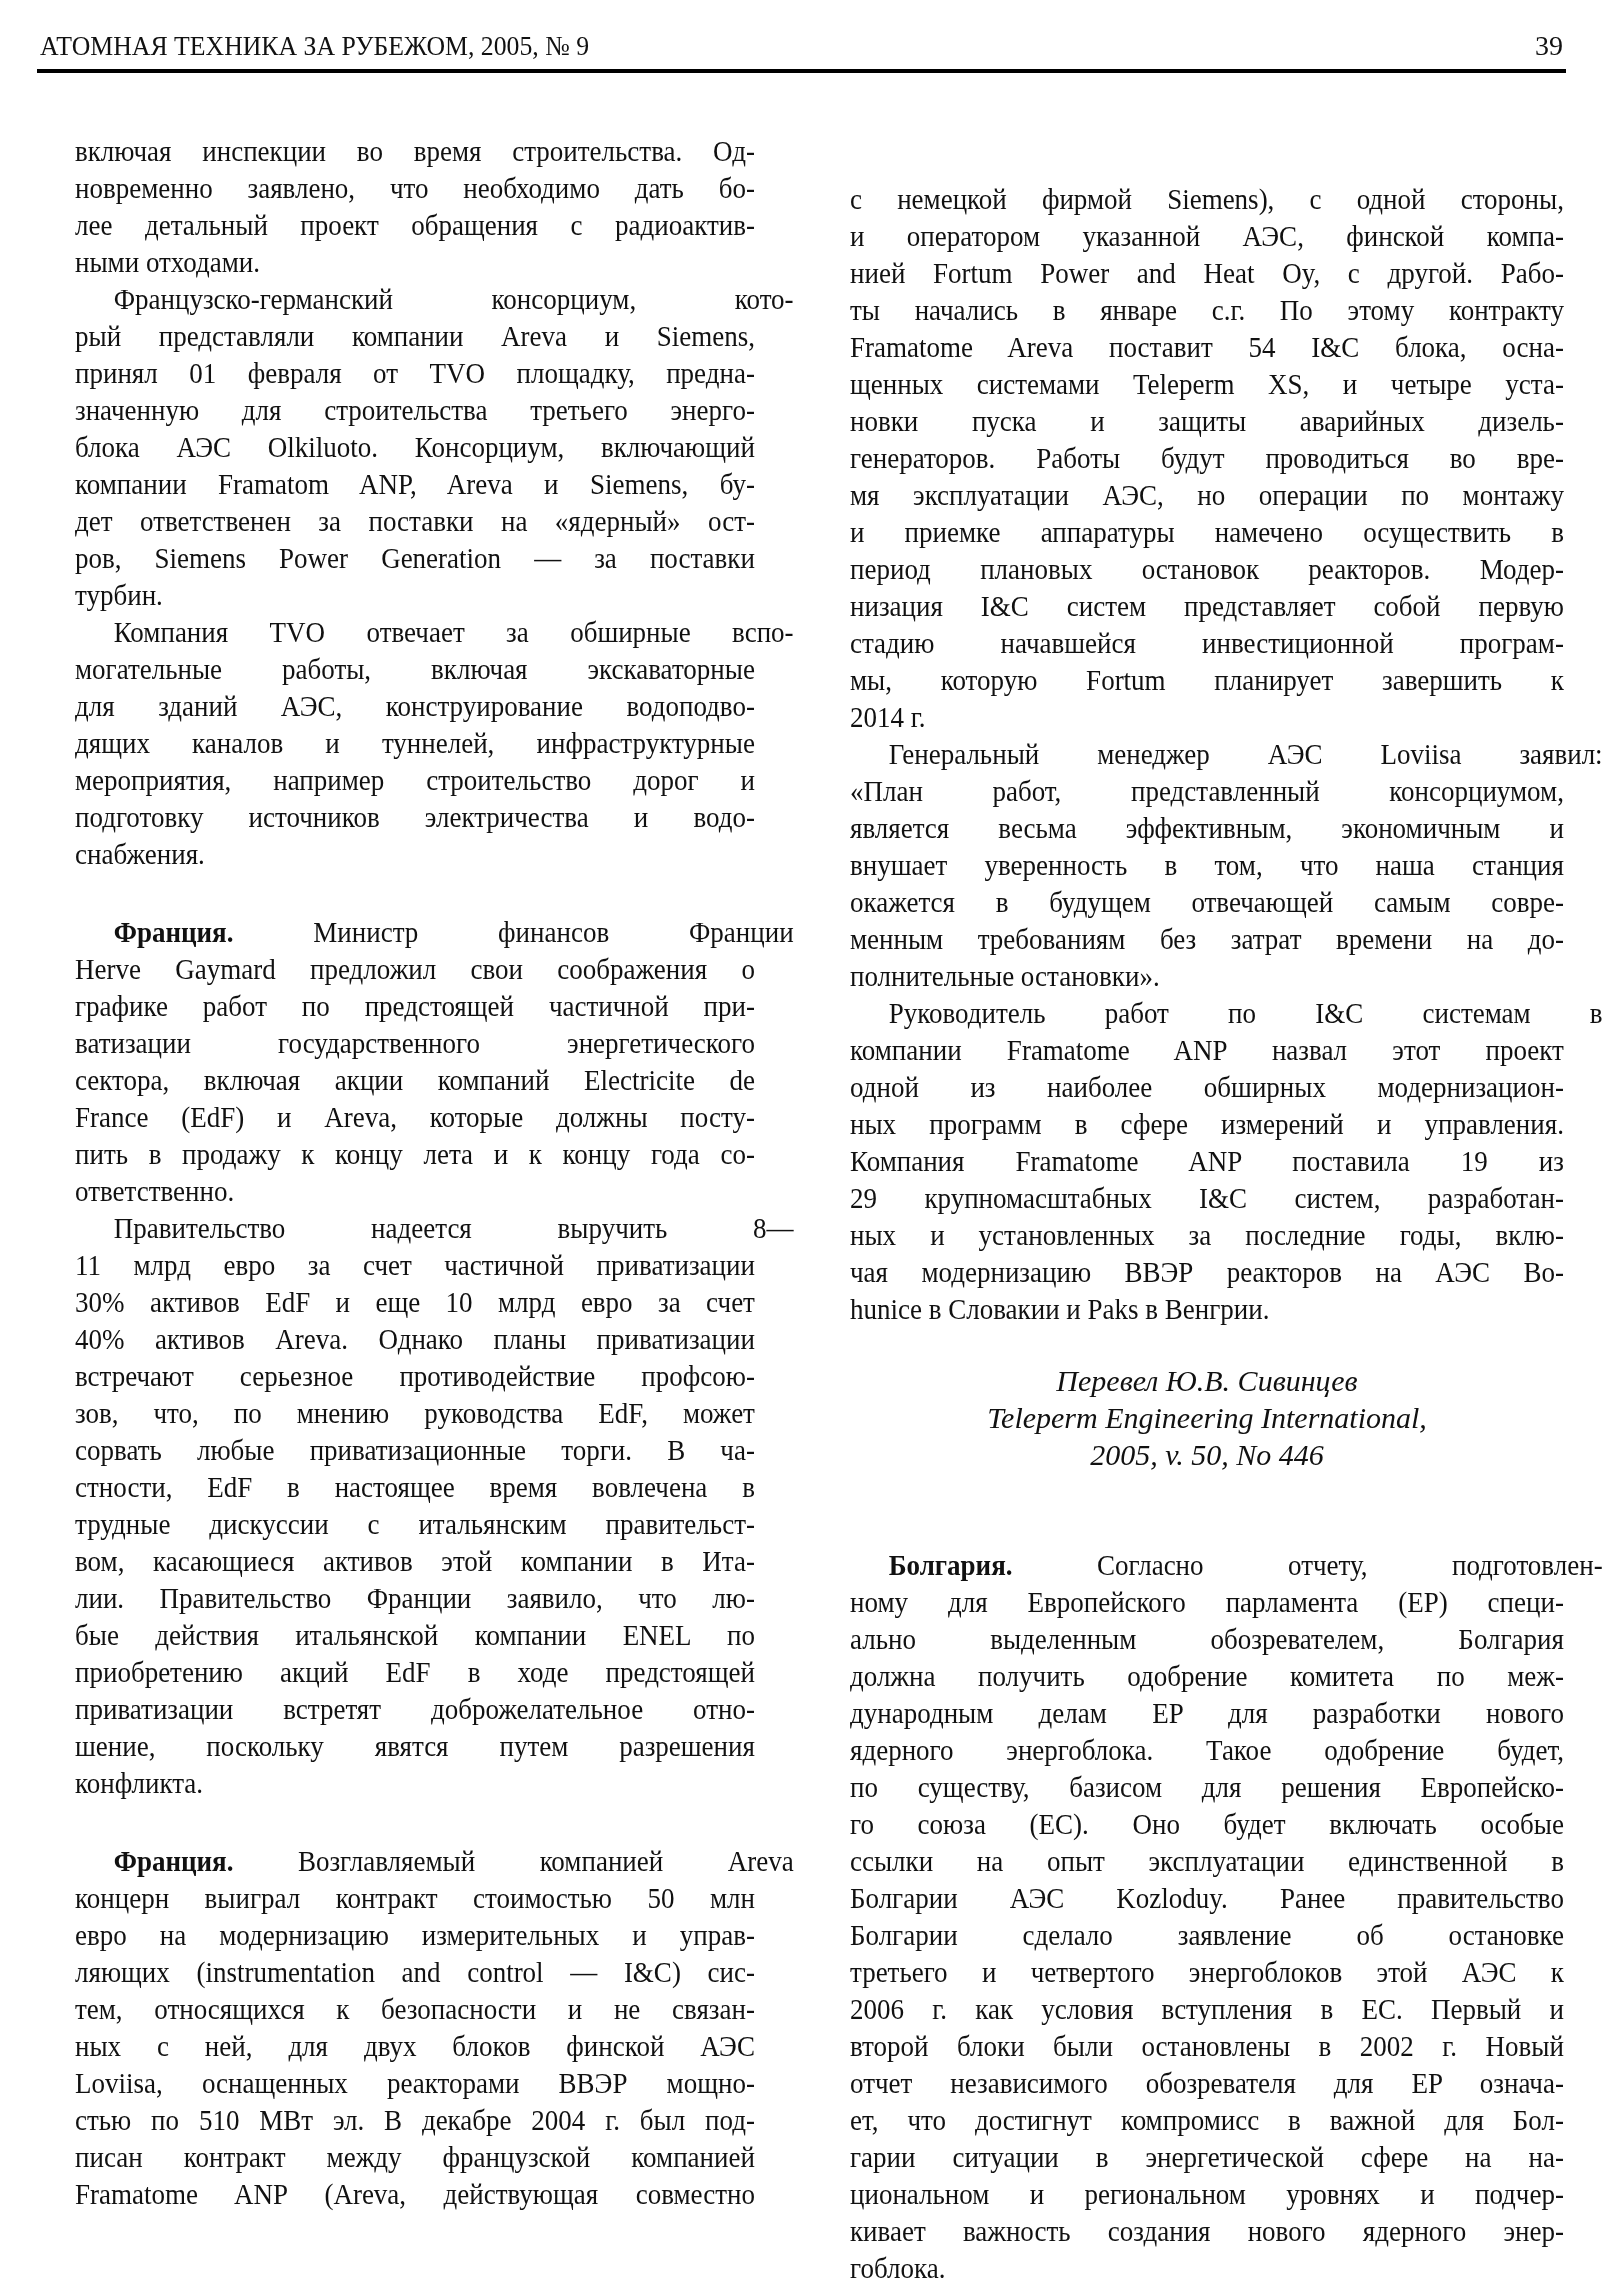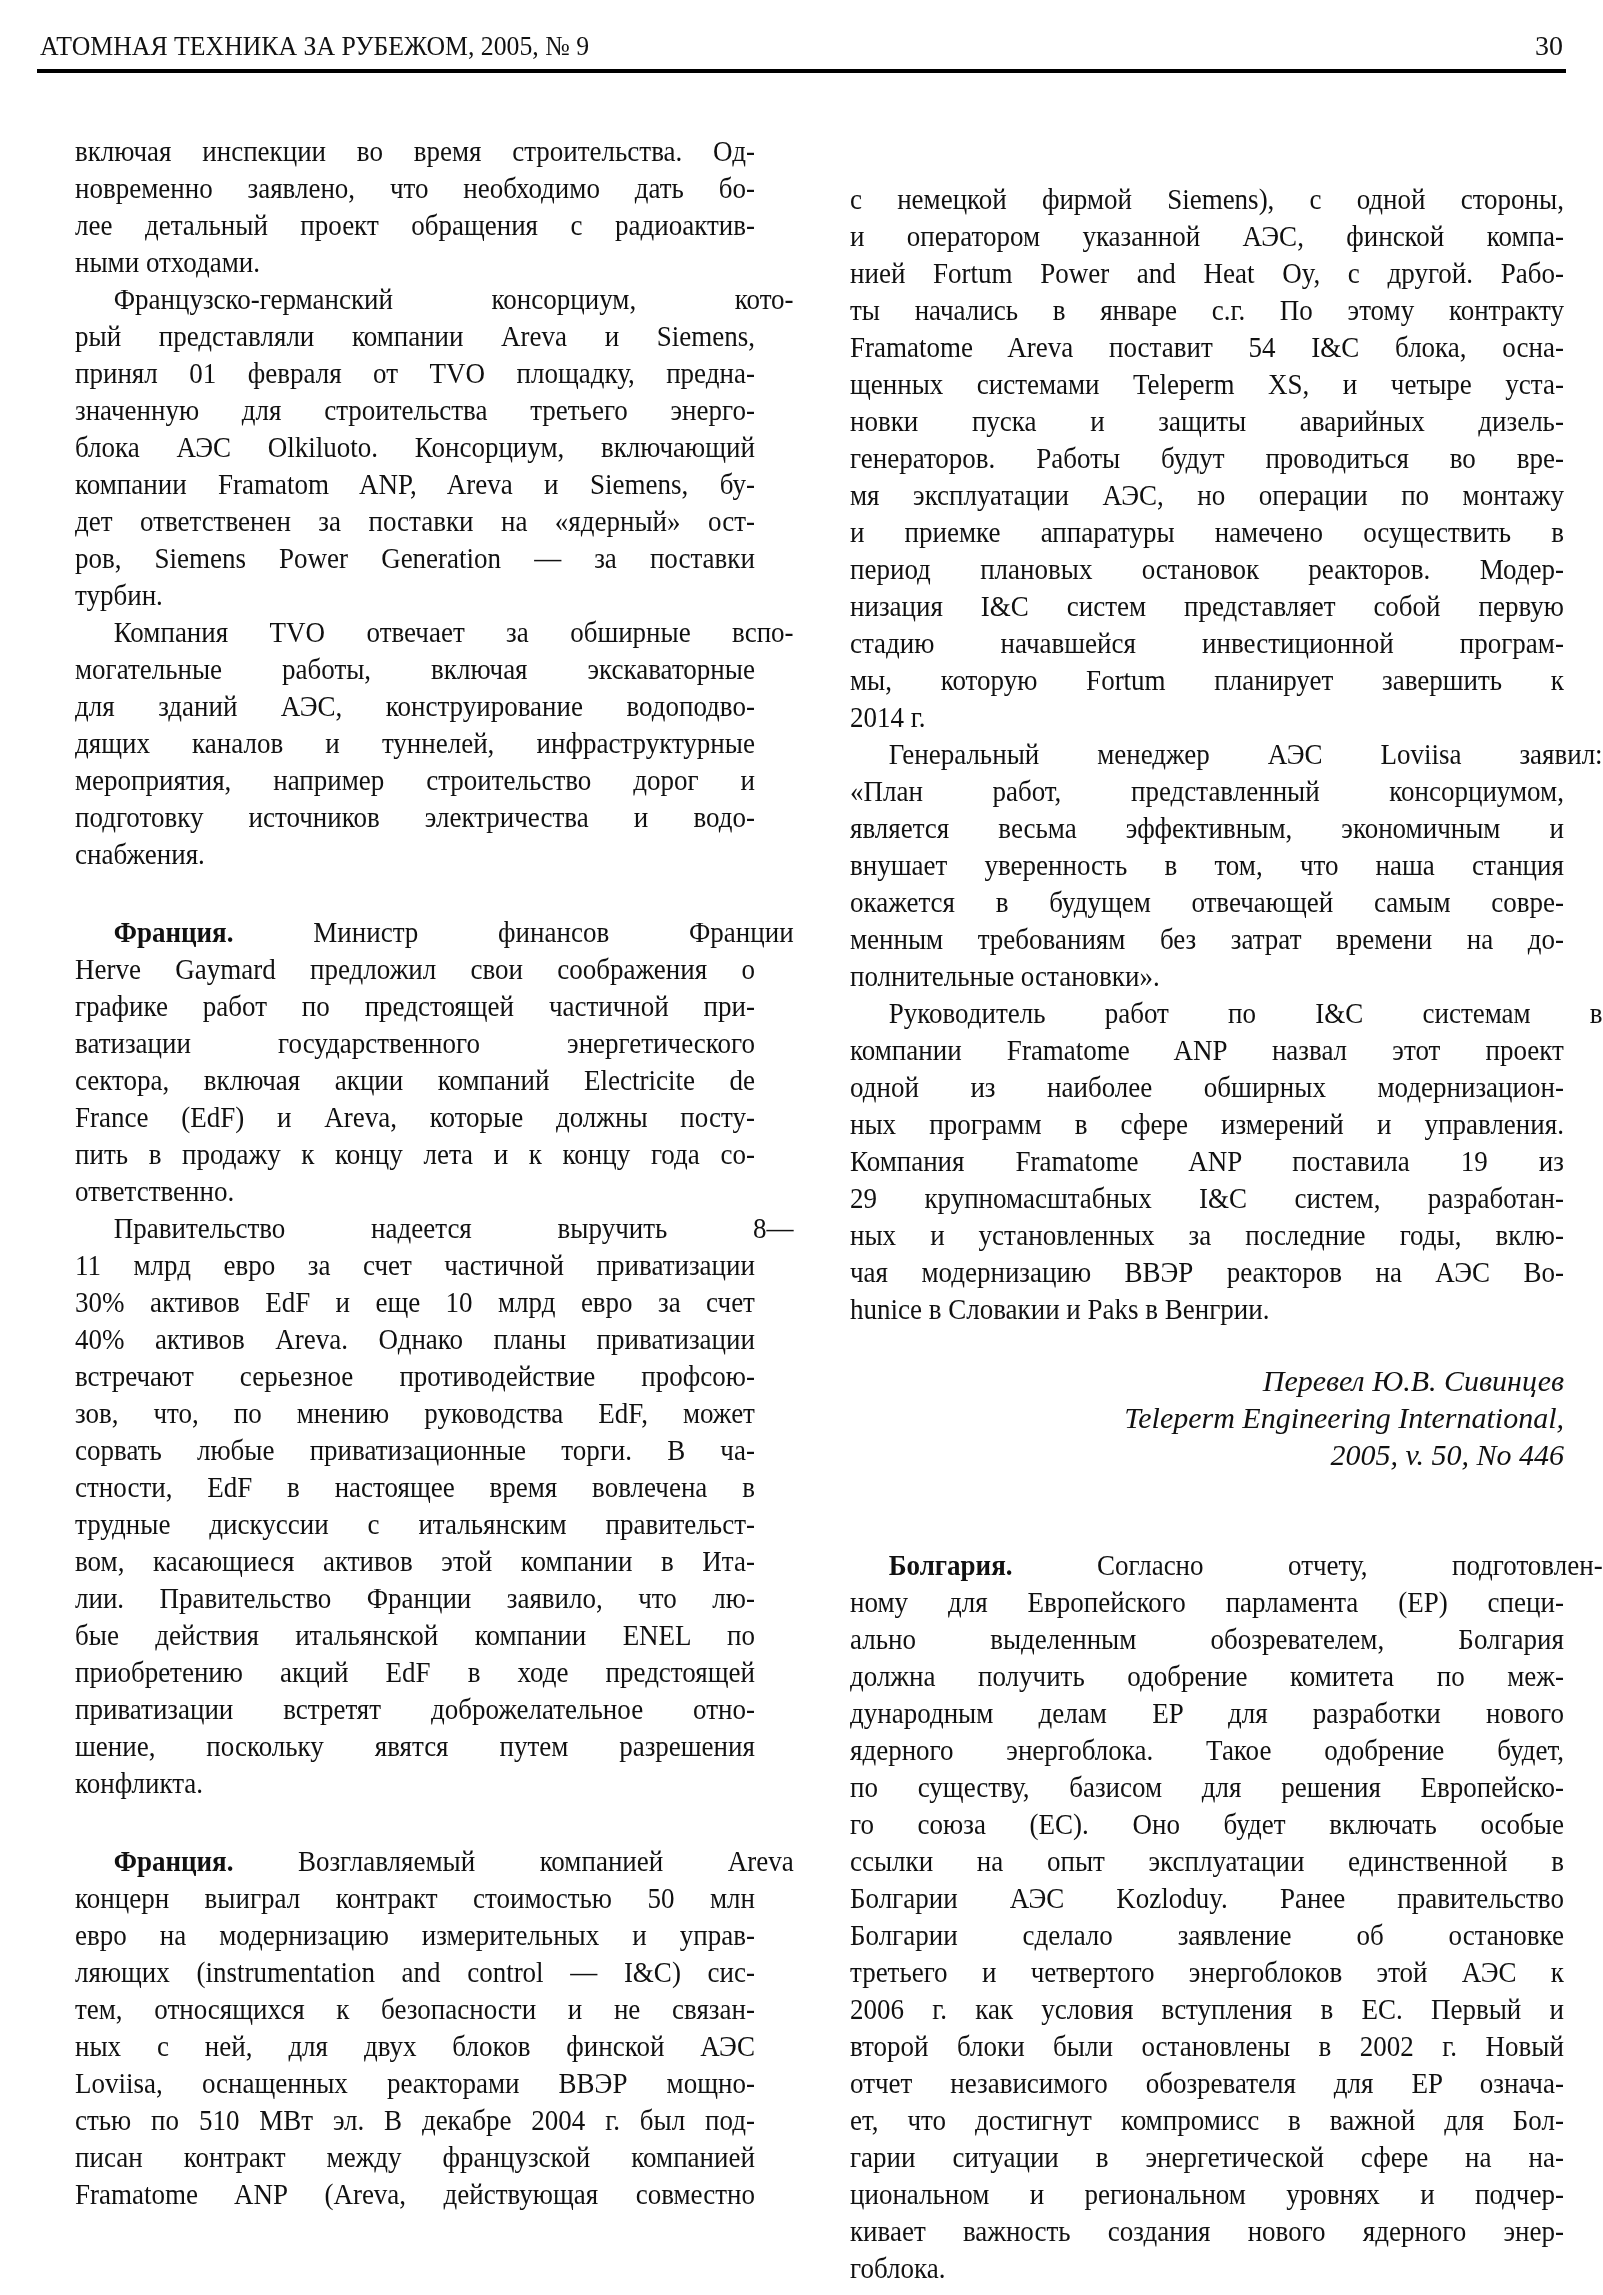--- a/index.html
+++ b/index.html
@@ -21,29 +21,29 @@
   .line {
     display: block; height: 37px; line-height: 37px; white-space: nowrap;
     text-align: justify; text-align-last: justify;
     transform: scaleX(0.9); transform-origin: left center; width: 111.1%;
   }
   .line.last { text-align-last: left; }
   .indent { padding-left: 43px; }
   .gap { height: 41px; }
   .gap-lg { height: 73px; }
   .bold { font-weight: bold; }
-  .signature { text-align: right; font-style: italic; }
+  .signature { text-align: center; font-style: italic; }
   .signature .sline { display: block; height: 37px; line-height: 37px; white-space: nowrap; }
 </style>
 </head>
 <body>
 
 <div class="header">
   <span class="title">АТОМНАЯ ТЕХНИКА ЗА РУБЕЖОМ, 2005, № 9</span>
-  <span class="pagenum">30</span>
+  <span class="pagenum">39</span>
 </div>
 <div class="rule"></div>
 
 <div class="col left">
   <div class="para">
       <span class="line">включая инспекции во время строительства. Од-</span>
       <span class="line">новременно заявлено, что необходимо дать бо-</span>
       <span class="line">лее детальный проект обращения с радиоактив-</span>
       <span class="line last">ными отходами.</span>
     </div>

